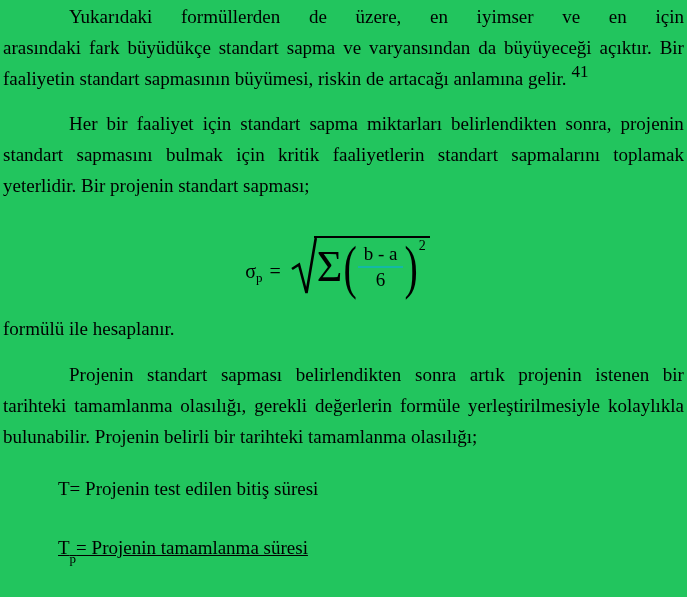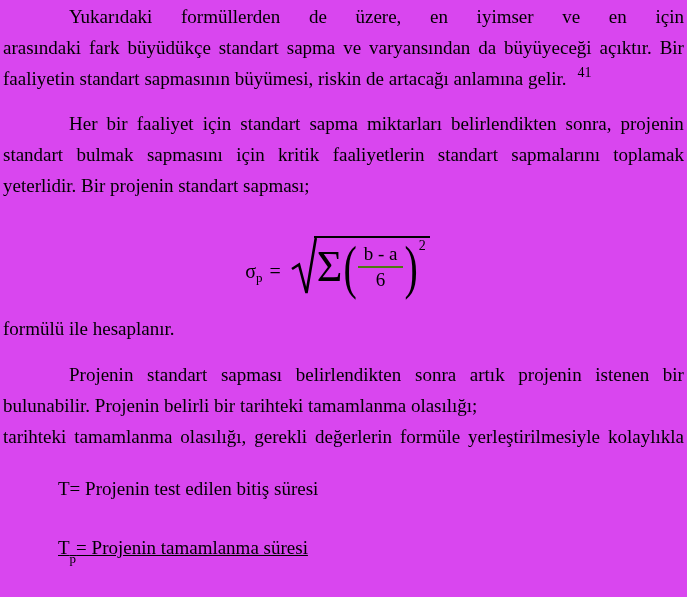--- a/index.html
+++ b/index.html
@@ -2,21 +2,21 @@
 <html><head>
 <meta charset="utf-8">
 <style>
   html, body { margin: 0; padding: 0; background: #ffffff; }
   .page {
     position: relative;
     width: 687px;
     height: 597px;
     box-sizing: border-box;
     padding: 1px 3px 0 3px;
-    background: #d946ef;
+    background: #22c55e;
     color: #000000;
     font-family: "Liberation Serif", "DejaVu Serif", serif;
     overflow: hidden;
   }
   .line {
     font-size: 19px;
     line-height: 31px;
     white-space: nowrap;
   }
   [data-justify="true"] {
@@ -24,25 +24,25 @@
     justify-content: space-between;
   }
   .indent { padding-left: 66px; }
   .para2 { margin-top: 14px; }
   .para3 { margin-top: 15px; }
   .caption { margin-top: 14px; }
   .def { padding-left: 55px; }
   .def1 { margin-top: 21px; }
   .def2 { margin-top: 28px; text-decoration: underline; }
   sup.footnote {
-    font-size: 14px;
+    font-size: 17px;
     line-height: 0;
     position: relative;
     top: -1px;
-    margin-left: 11px;
+    margin-left: 5px;
   }
   .f-sub {
     font-size: 13px;
     line-height: 0;
     position: relative;
     top: 4px;
   }
   
   .formula-row {
     margin-top: 34px;
@@ -88,21 +88,21 @@
   .f-frac {
     display: inline-flex;
     flex-direction: column;
     align-items: center;
     font-size: 19px;
     line-height: 22px;
     margin: 0 1px;
   }
   .f-num {
     padding: 0 6px 1px 6px;
-    border-bottom: 2px solid #4d7c0f;
+    border-bottom: 2px solid #14b8a6;
   }
   .f-den { padding-top: 1px; }
   .f-exp {
     font-size: 14px;
     line-height: 14px;
     align-self: flex-start;
     position: relative;
     top: -4px;
     margin-left: 1px;
   }
@@ -148,22 +148,22 @@
         <span>için</span>
         <span>standart</span>
         <span>sapma</span>
         <span>miktarları</span>
         <span>belirlendikten</span>
         <span>sonra,</span>
         <span>projenin</span>
       </div>
     <div class="line" data-justify="true">
         <span>standart</span>
+        <span>sapmasını</span>
         <span>bulmak</span>
-        <span>sapmasını</span>
         <span>için</span>
         <span>kritik</span>
         <span>faaliyetlerin</span>
         <span>standart</span>
         <span>sapmalarını</span>
         <span>toplamak</span>
       </div>
     <div class="line">yeterlidir. Bir projenin standart sapması;</div>
   </div>
 
@@ -197,30 +197,30 @@
         <span>Projenin</span>
         <span>standart</span>
         <span>sapması</span>
         <span>belirlendikten</span>
         <span>sonra</span>
         <span>artık</span>
         <span>projenin</span>
         <span>istenen</span>
         <span>bir</span>
       </div>
-    <div class="line">bulunabilir. Projenin belirli bir tarihteki tamamlanma olasılığı;</div>
     <div class="line" data-justify="true">
         <span>tarihteki</span>
         <span>tamamlanma</span>
         <span>olasılığı,</span>
         <span>gerekli</span>
         <span>değerlerin</span>
         <span>formüle</span>
         <span>yerleştirilmesiyle</span>
         <span>kolaylıkla</span>
       </div>
+    <div class="line">bulunabilir. Projenin belirli bir tarihteki tamamlanma olasılığı;</div>
   </div>
 
   <div class="line def def1"><span>T</span><sub class="f-sub"></sub><span>= Projenin test edilen bitiş süresi</span></div>
 
   <div class="line def def2"><span>T</span><sub class="f-sub">p</sub><span>= Projenin tamamlanma süresi</span></div>
 
 </div>
 
 </body></html>

